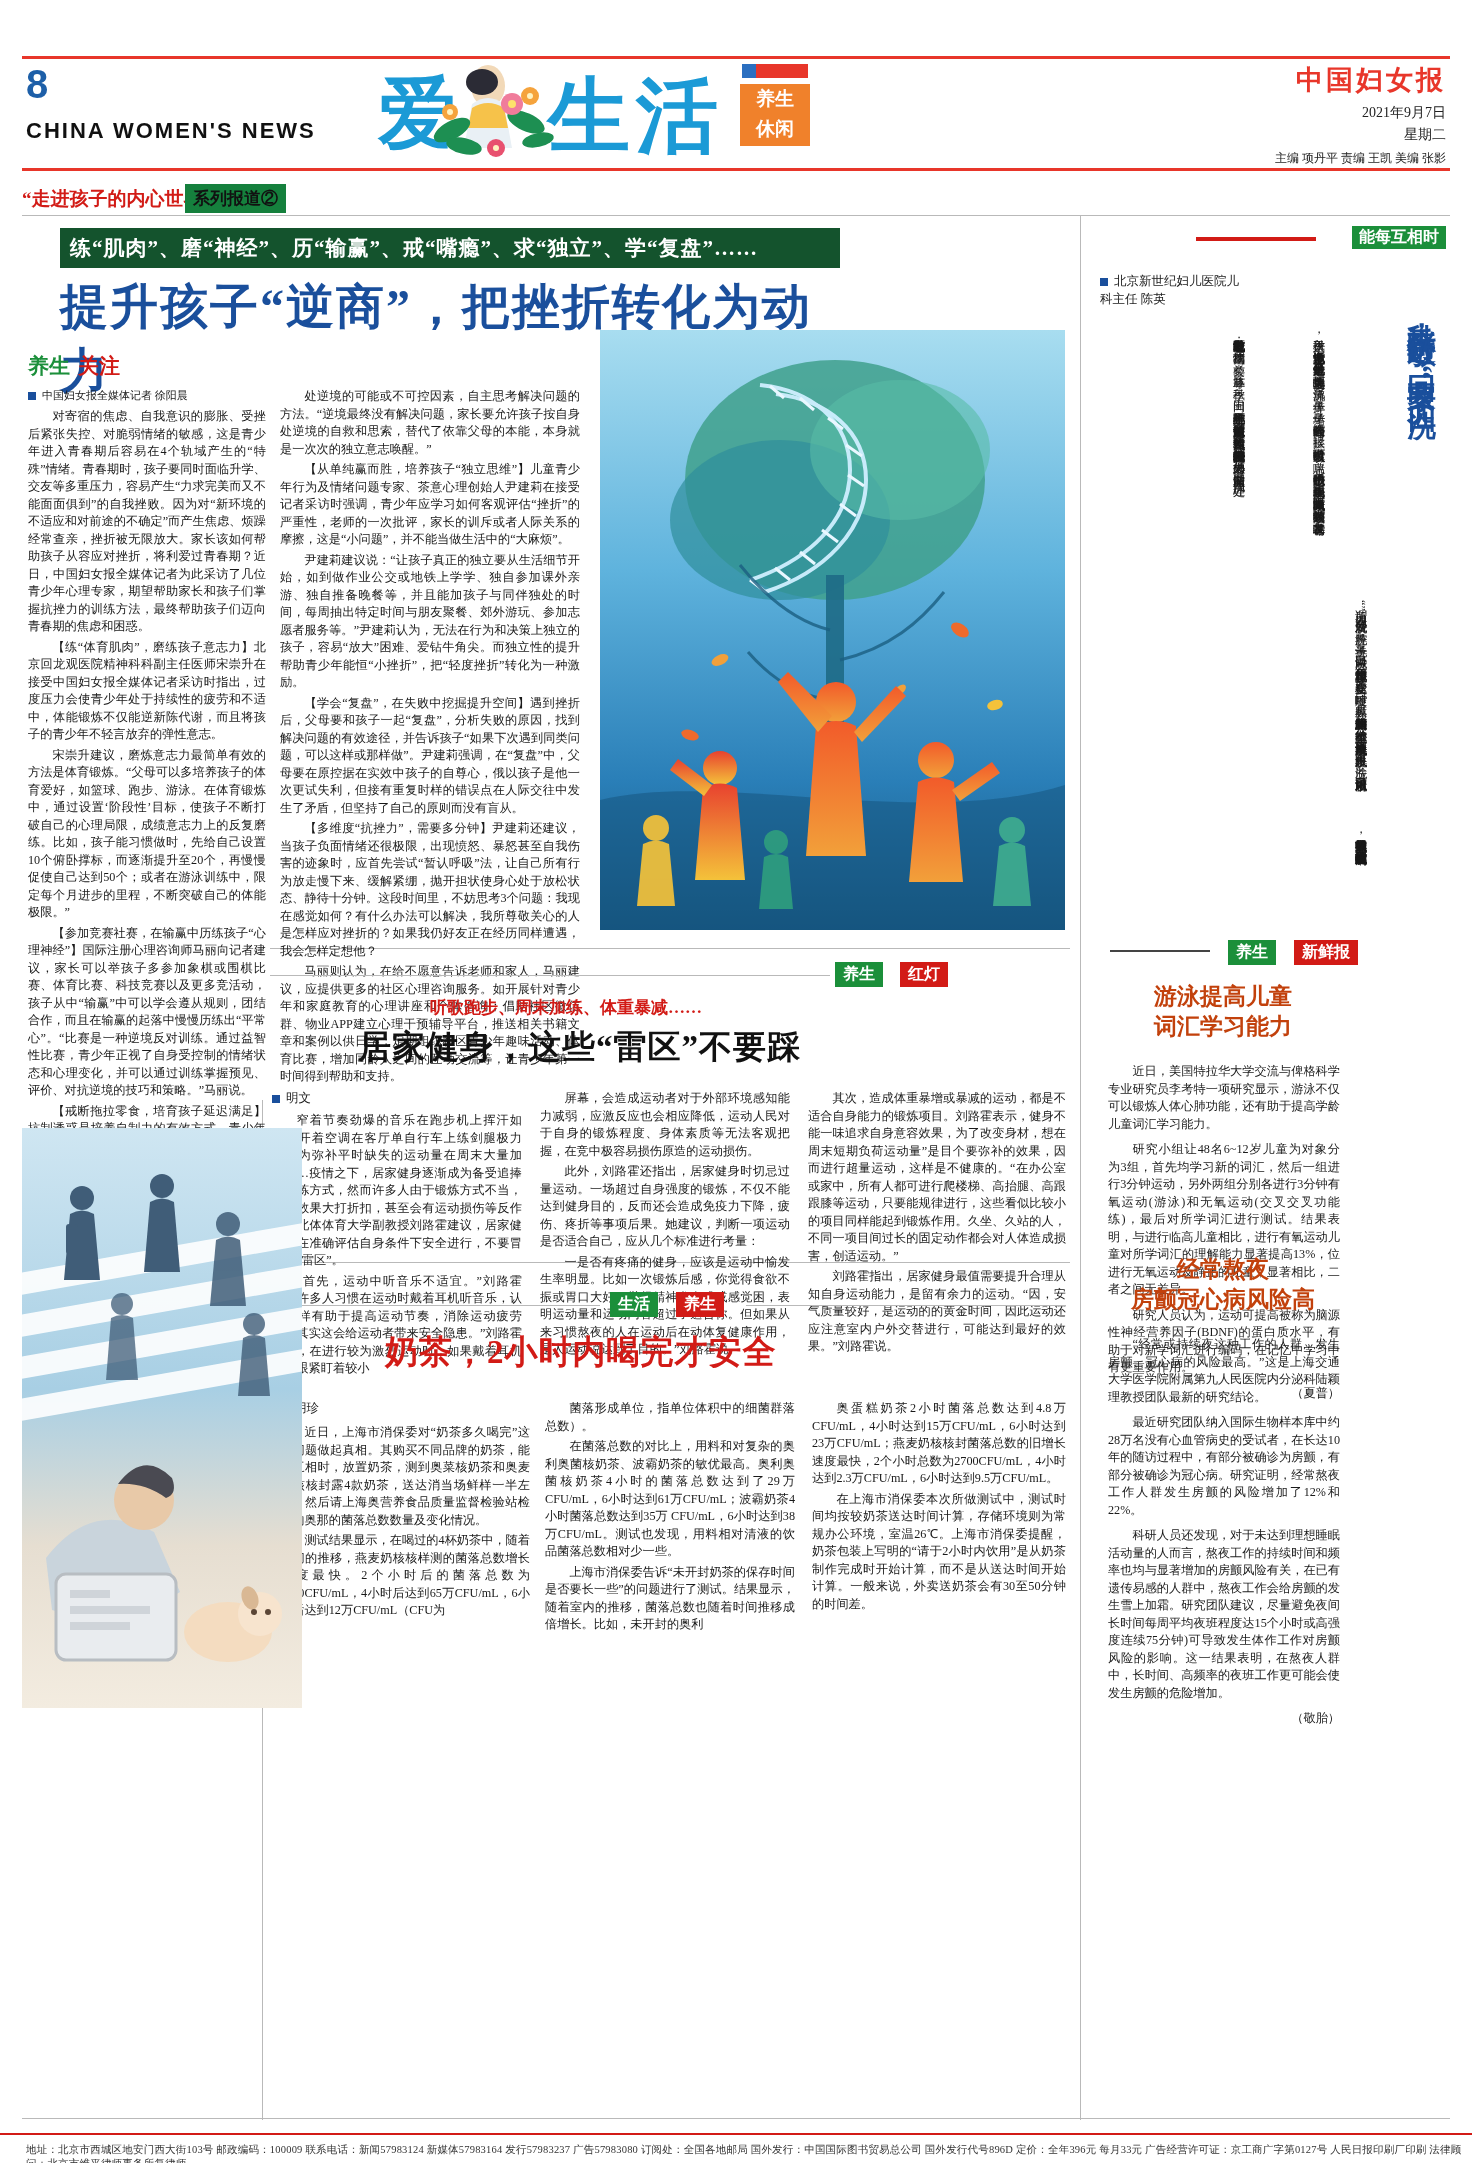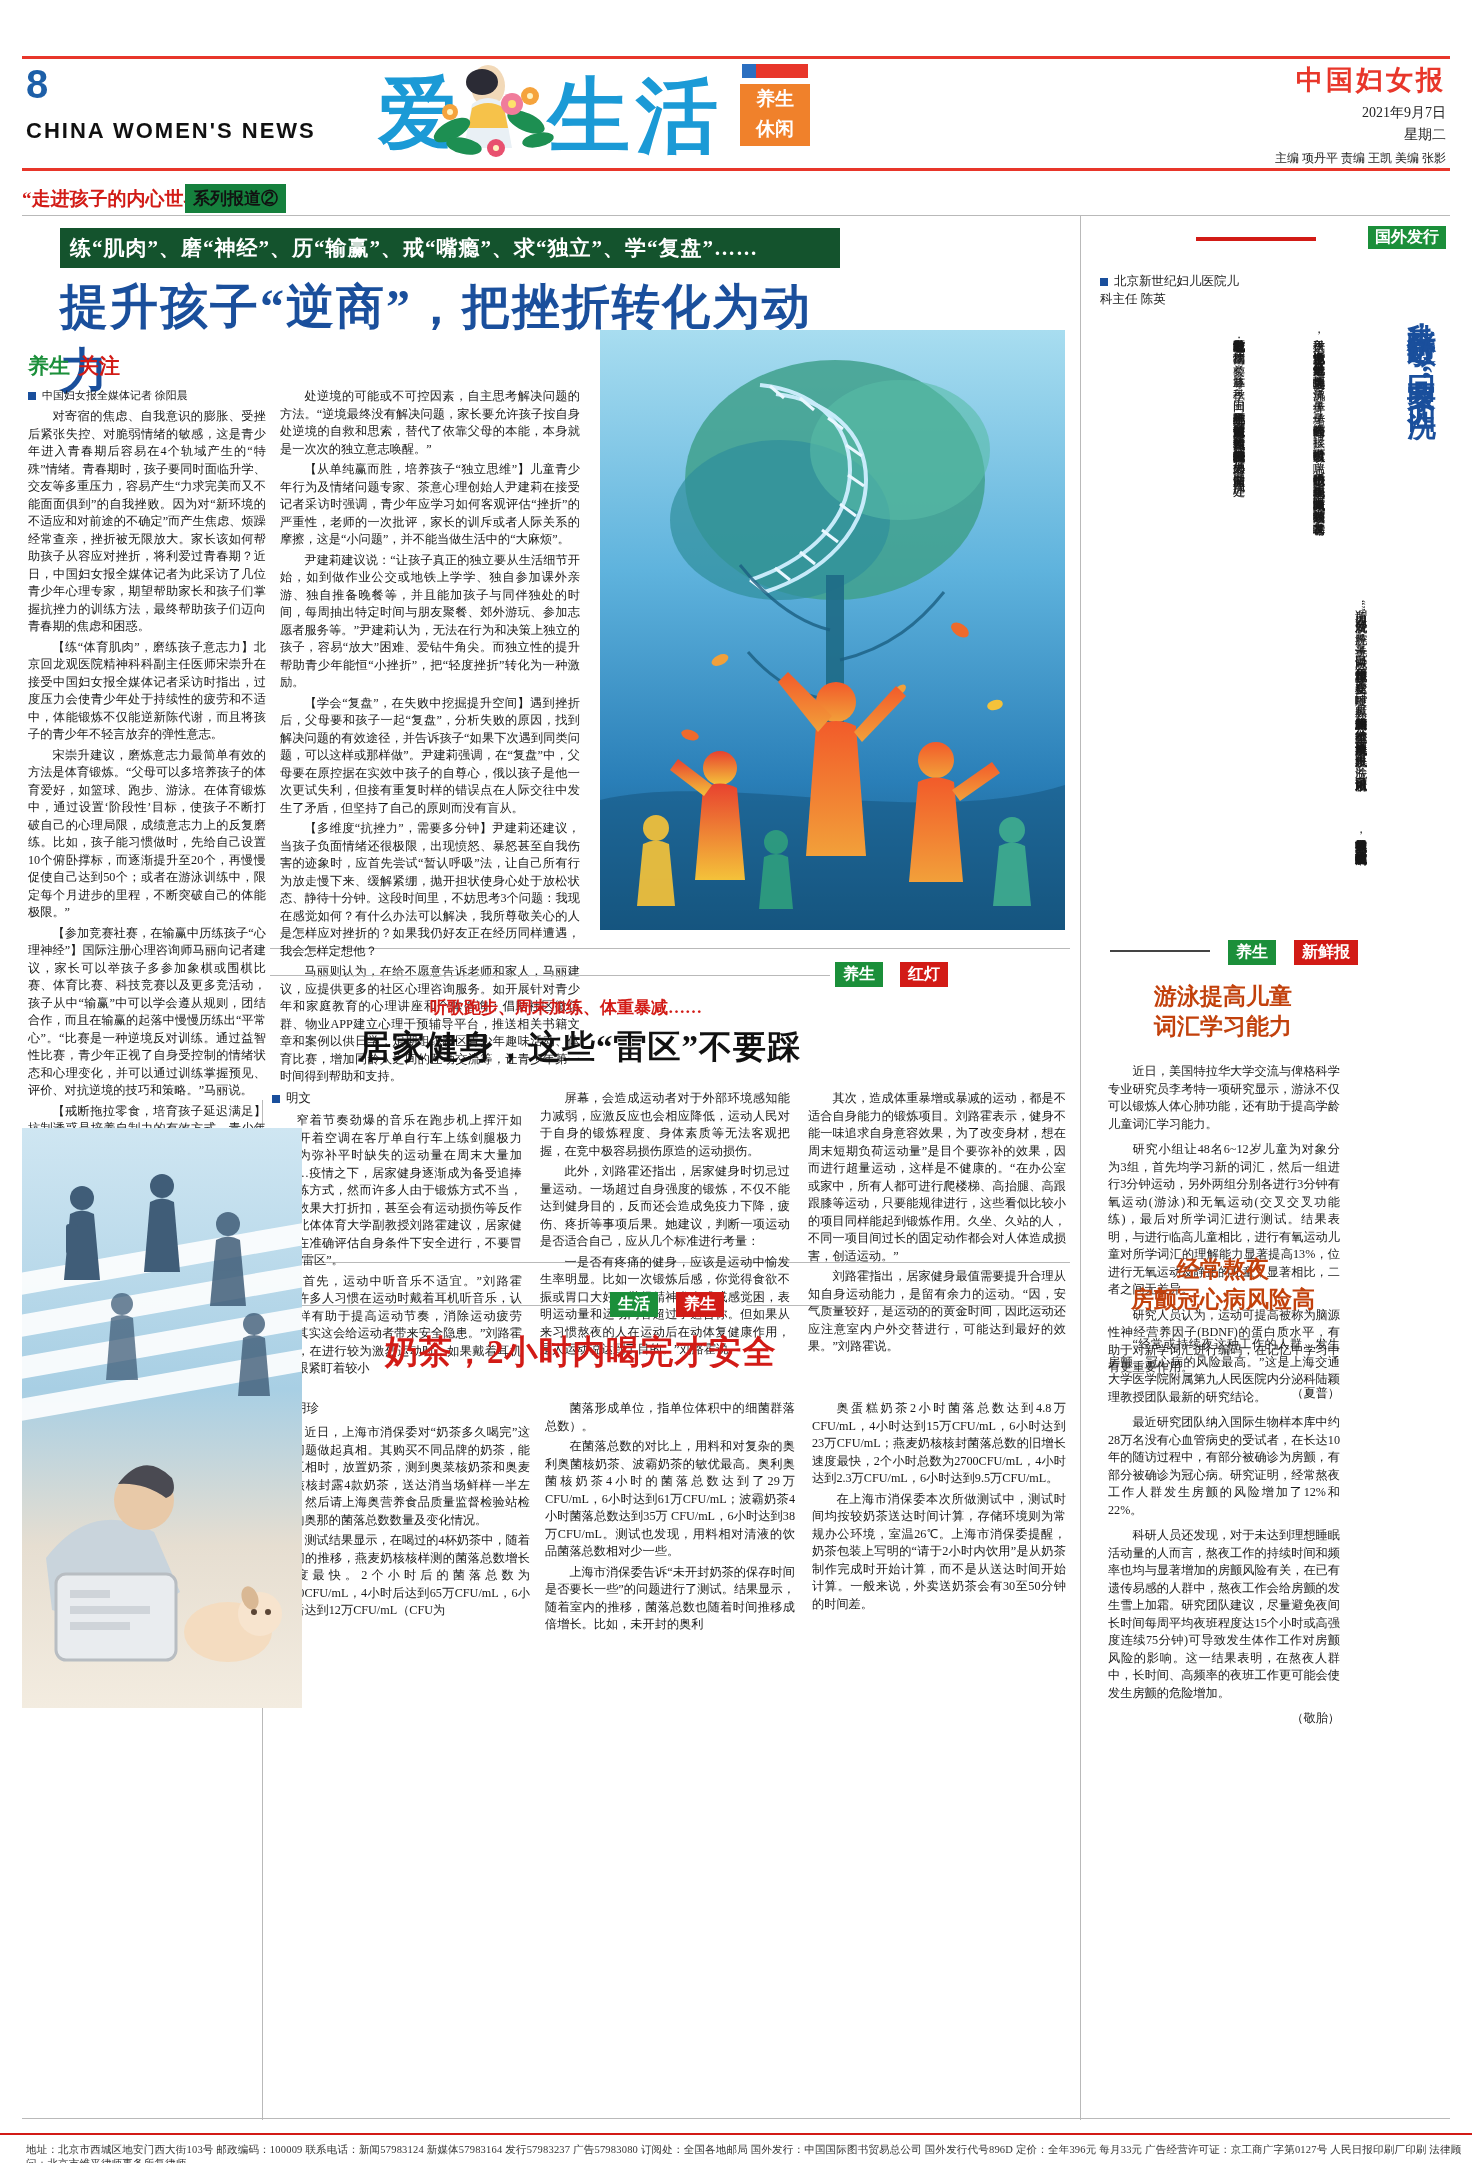--- a/index.html
+++ b/index.html
@@ -376,21 +376,21 @@
         <circle cx="238" cy="486" r="22" fill="#f7e4ce"></circle>
         <ellipse cx="228" cy="470" rx="8" ry="12" fill="#d9b894" transform="rotate(-20 228 470)"></ellipse>
         <circle cx="246" cy="484" r="3" fill="#5b4636"></circle>
         <circle cx="232" cy="484" r="3" fill="#5b4636"></circle>
       </g>
     </svg>
   </div>
 
   <div class="rc-tagbar">
     <div class="bar"></div>
-    <div class="txt">国外发行</div>
+    <div class="txt">能每互相时</div>
   </div>
 
   <div style="position:absolute; left:1100px; top:272px; width:150px; font-size:12.5px; line-height:18px;">
     <span class="sq"></span><span>北京新世纪妇儿医院儿科主任 陈英</span>
   </div>
 
   <div class="vtitle" style="right:30px; top:300px; height:300px;">秋季防过敏，回家要“四洗”</div>
 
   <div class="vtext" style="left:1248px; top:330px; height:300px; width:80px;">进入秋季，过敏儿童也逐渐增多。最常见的是鼻子过敏，主要表现为打喷嚏、流鼻涕、鼻子痒、鼻子堵，有的还会眼睛痒、揉眼，严重时可以会咳嗽、喘息。眼睛过敏的也不少，主要表现为眼睛痒、频繁眨眼或眼睛充血。还有频繁咳嗽的，甚至诱发哮喘。</div>
   <div class="vtext" style="left:1168px; top:330px; height:300px; width:80px;">在北方地区秋季常见过敏花粉有：蒿属植物、藜类、豚草等。秋季、田间，小区院子里到处都有。预防过敏首先要回避过敏原，可关注当天的花粉指数，减少花粉高峰期到外外出和户外运动。如必须外出，回家后要做“四洗”处理。</div>

